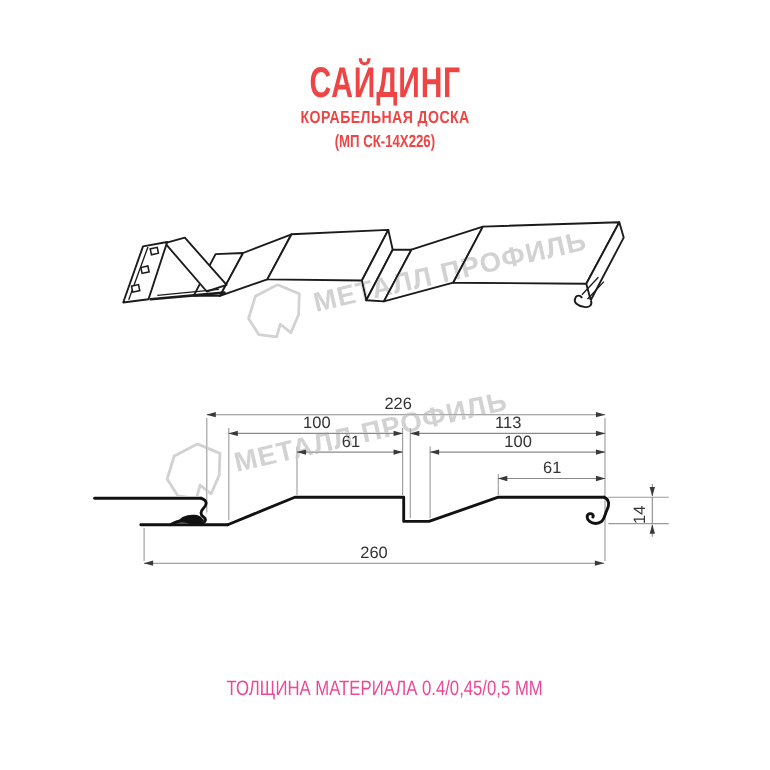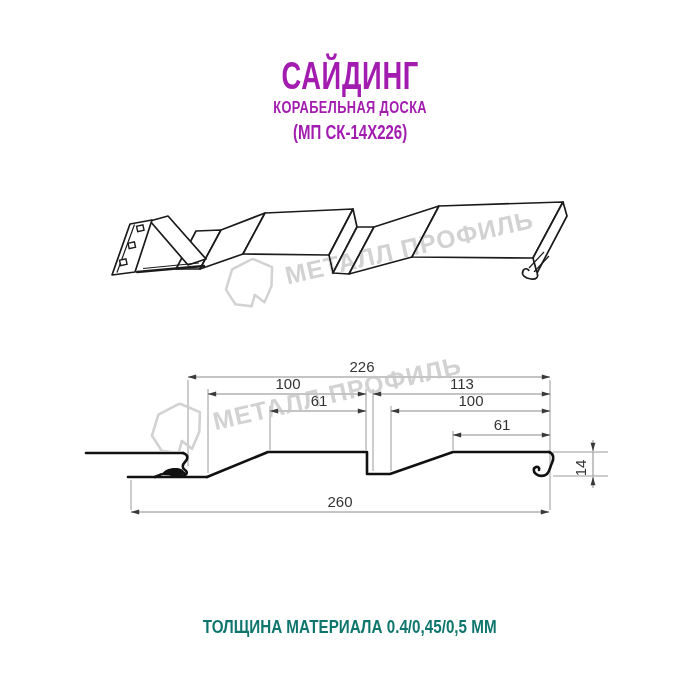--- a/index.html
+++ b/index.html
@@ -1,27 +1,27 @@
 <!DOCTYPE html>
 <html><head>
 <meta charset="utf-8">
 <style>
   html,body{margin:0;padding:0;background:#fff;}
   #stage{position:relative;width:700px;height:700px;background:#fff;overflow:hidden;
          font-family:"Liberation Sans", sans-serif;}
-  .hdr{position:absolute;left:0;width:700px;text-align:center;color:#a21caf;}
+  .hdr{position:absolute;left:0;width:700px;text-align:center;color:#ef4444;}
   .hdr span{display:inline-block;white-space:nowrap;}
   #title{top:54px;font-size:39px;font-weight:900;letter-spacing:1px;}
   #title span{transform:scaleX(.70);}
   #subtitle{top:99px;font-size:16px;font-weight:700;letter-spacing:.5px;}
   #subtitle span{transform:scaleX(.80);}
-  #model{top:121px;font-size:20px;font-weight:700;}
+  #model{top:121px;font-size:16px;font-weight:700;}
   #model span{transform:scaleX(.75);}
   #caption{position:absolute;top:616px;left:0;width:700px;text-align:center;
-           font-size:19px;font-weight:700;color:#0f766e;}
+           font-size:19px;font-weight:400;color:#ec4899;}
   #caption span{display:inline-block;white-space:nowrap;transform:scaleX(.80);}
   .wm{position:absolute;display:flex;align-items:center;gap:9px;height:56px;
       transform:rotate(-13deg);transform-origin:0 50%;color:#d2d2d2;
       mix-blend-mode:darken;pointer-events:none;}
   .wm .wmtext{font-size:25px;font-weight:700;letter-spacing:1px;white-space:nowrap;}
   #wm-top{left:224px;top:262px;}
   #wm-bottom{left:150px;top:408px;}
   svg text{font-family:"Liberation Sans", sans-serif;font-size:15px;fill:#333;}
   .dim{stroke:#8a8a8a;stroke-width:1;fill:none;}
   .ext{stroke:#9a9a9a;stroke-width:1;fill:none;}

